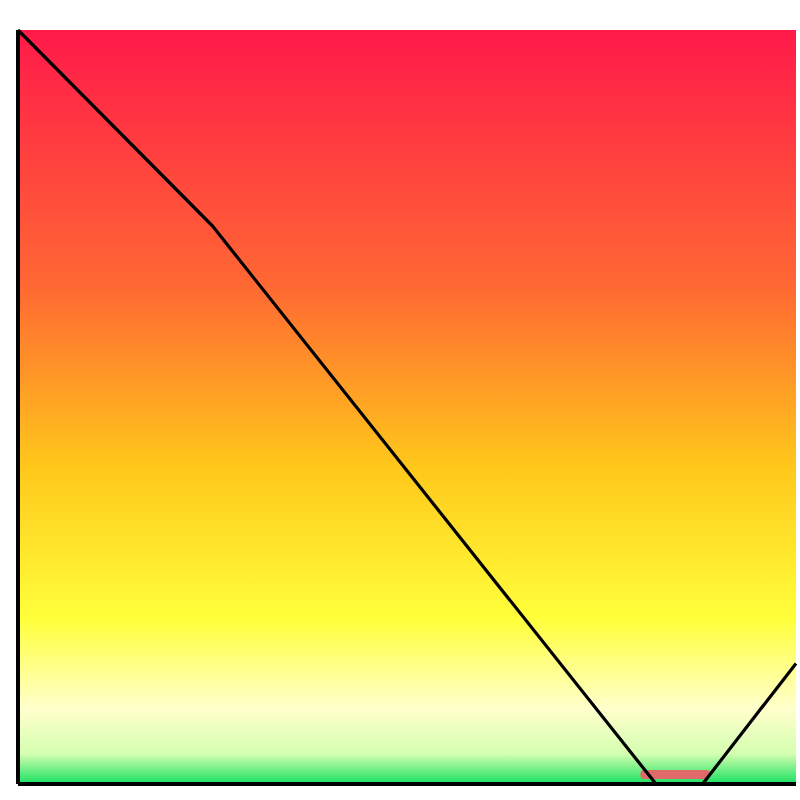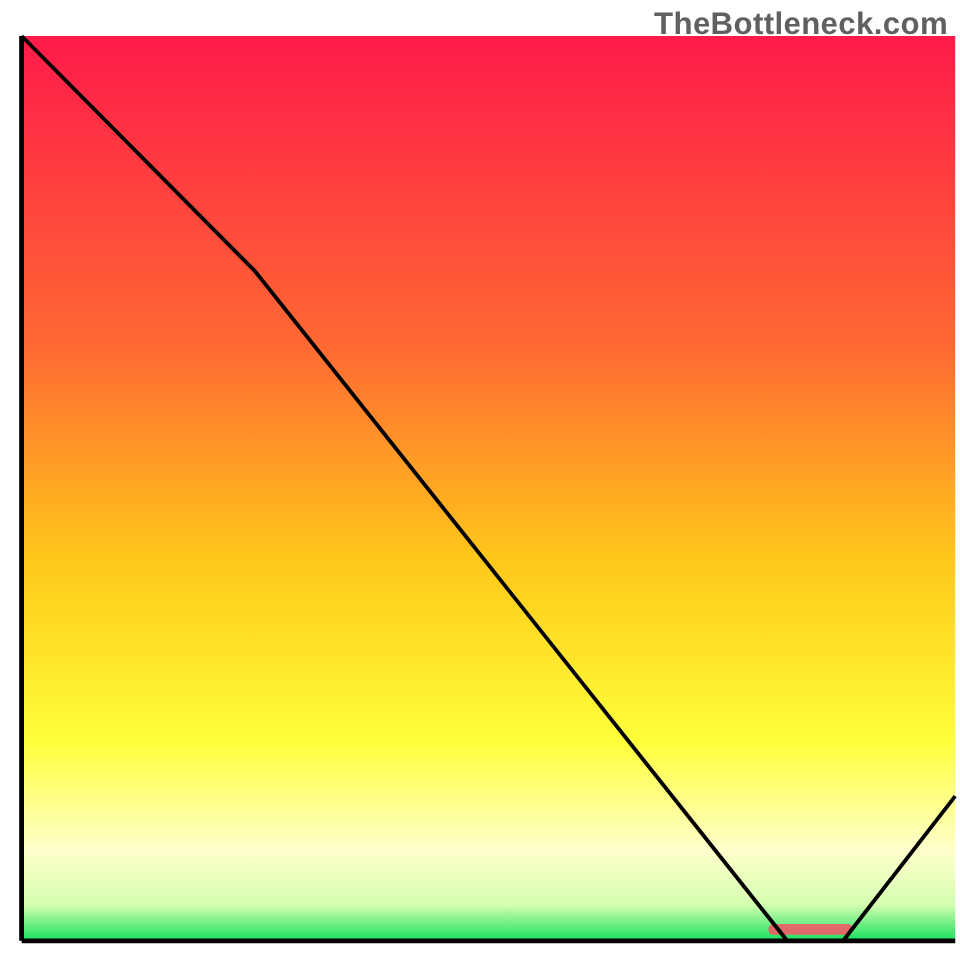--- a/index.html
+++ b/index.html
@@ -26,21 +26,20 @@
     letter-spacing: 0.3px;
   }
   svg {
     display: block;
   }
 </style>
 </head>
 <body>
 
 <div class="chart-container">
-  <div class="watermark">TheBottleneck.com</div>
 
   <svg id="chart-svg" width="800" height="800" viewBox="0 0 800 800">
     <defs>
       <linearGradient id="plot-gradient" x1="0" y1="0" x2="0" y2="1">
       <stop offset="0%" stop-color="#ff1a4a"></stop>
           <stop offset="34%" stop-color="#ff6833"></stop>
           <stop offset="58%" stop-color="#ffc81a"></stop>
           <stop offset="78%" stop-color="#ffff3a"></stop>
           <stop offset="90%" stop-color="#ffffcc"></stop>
           <stop offset="96%" stop-color="#d4ffb0"></stop>

